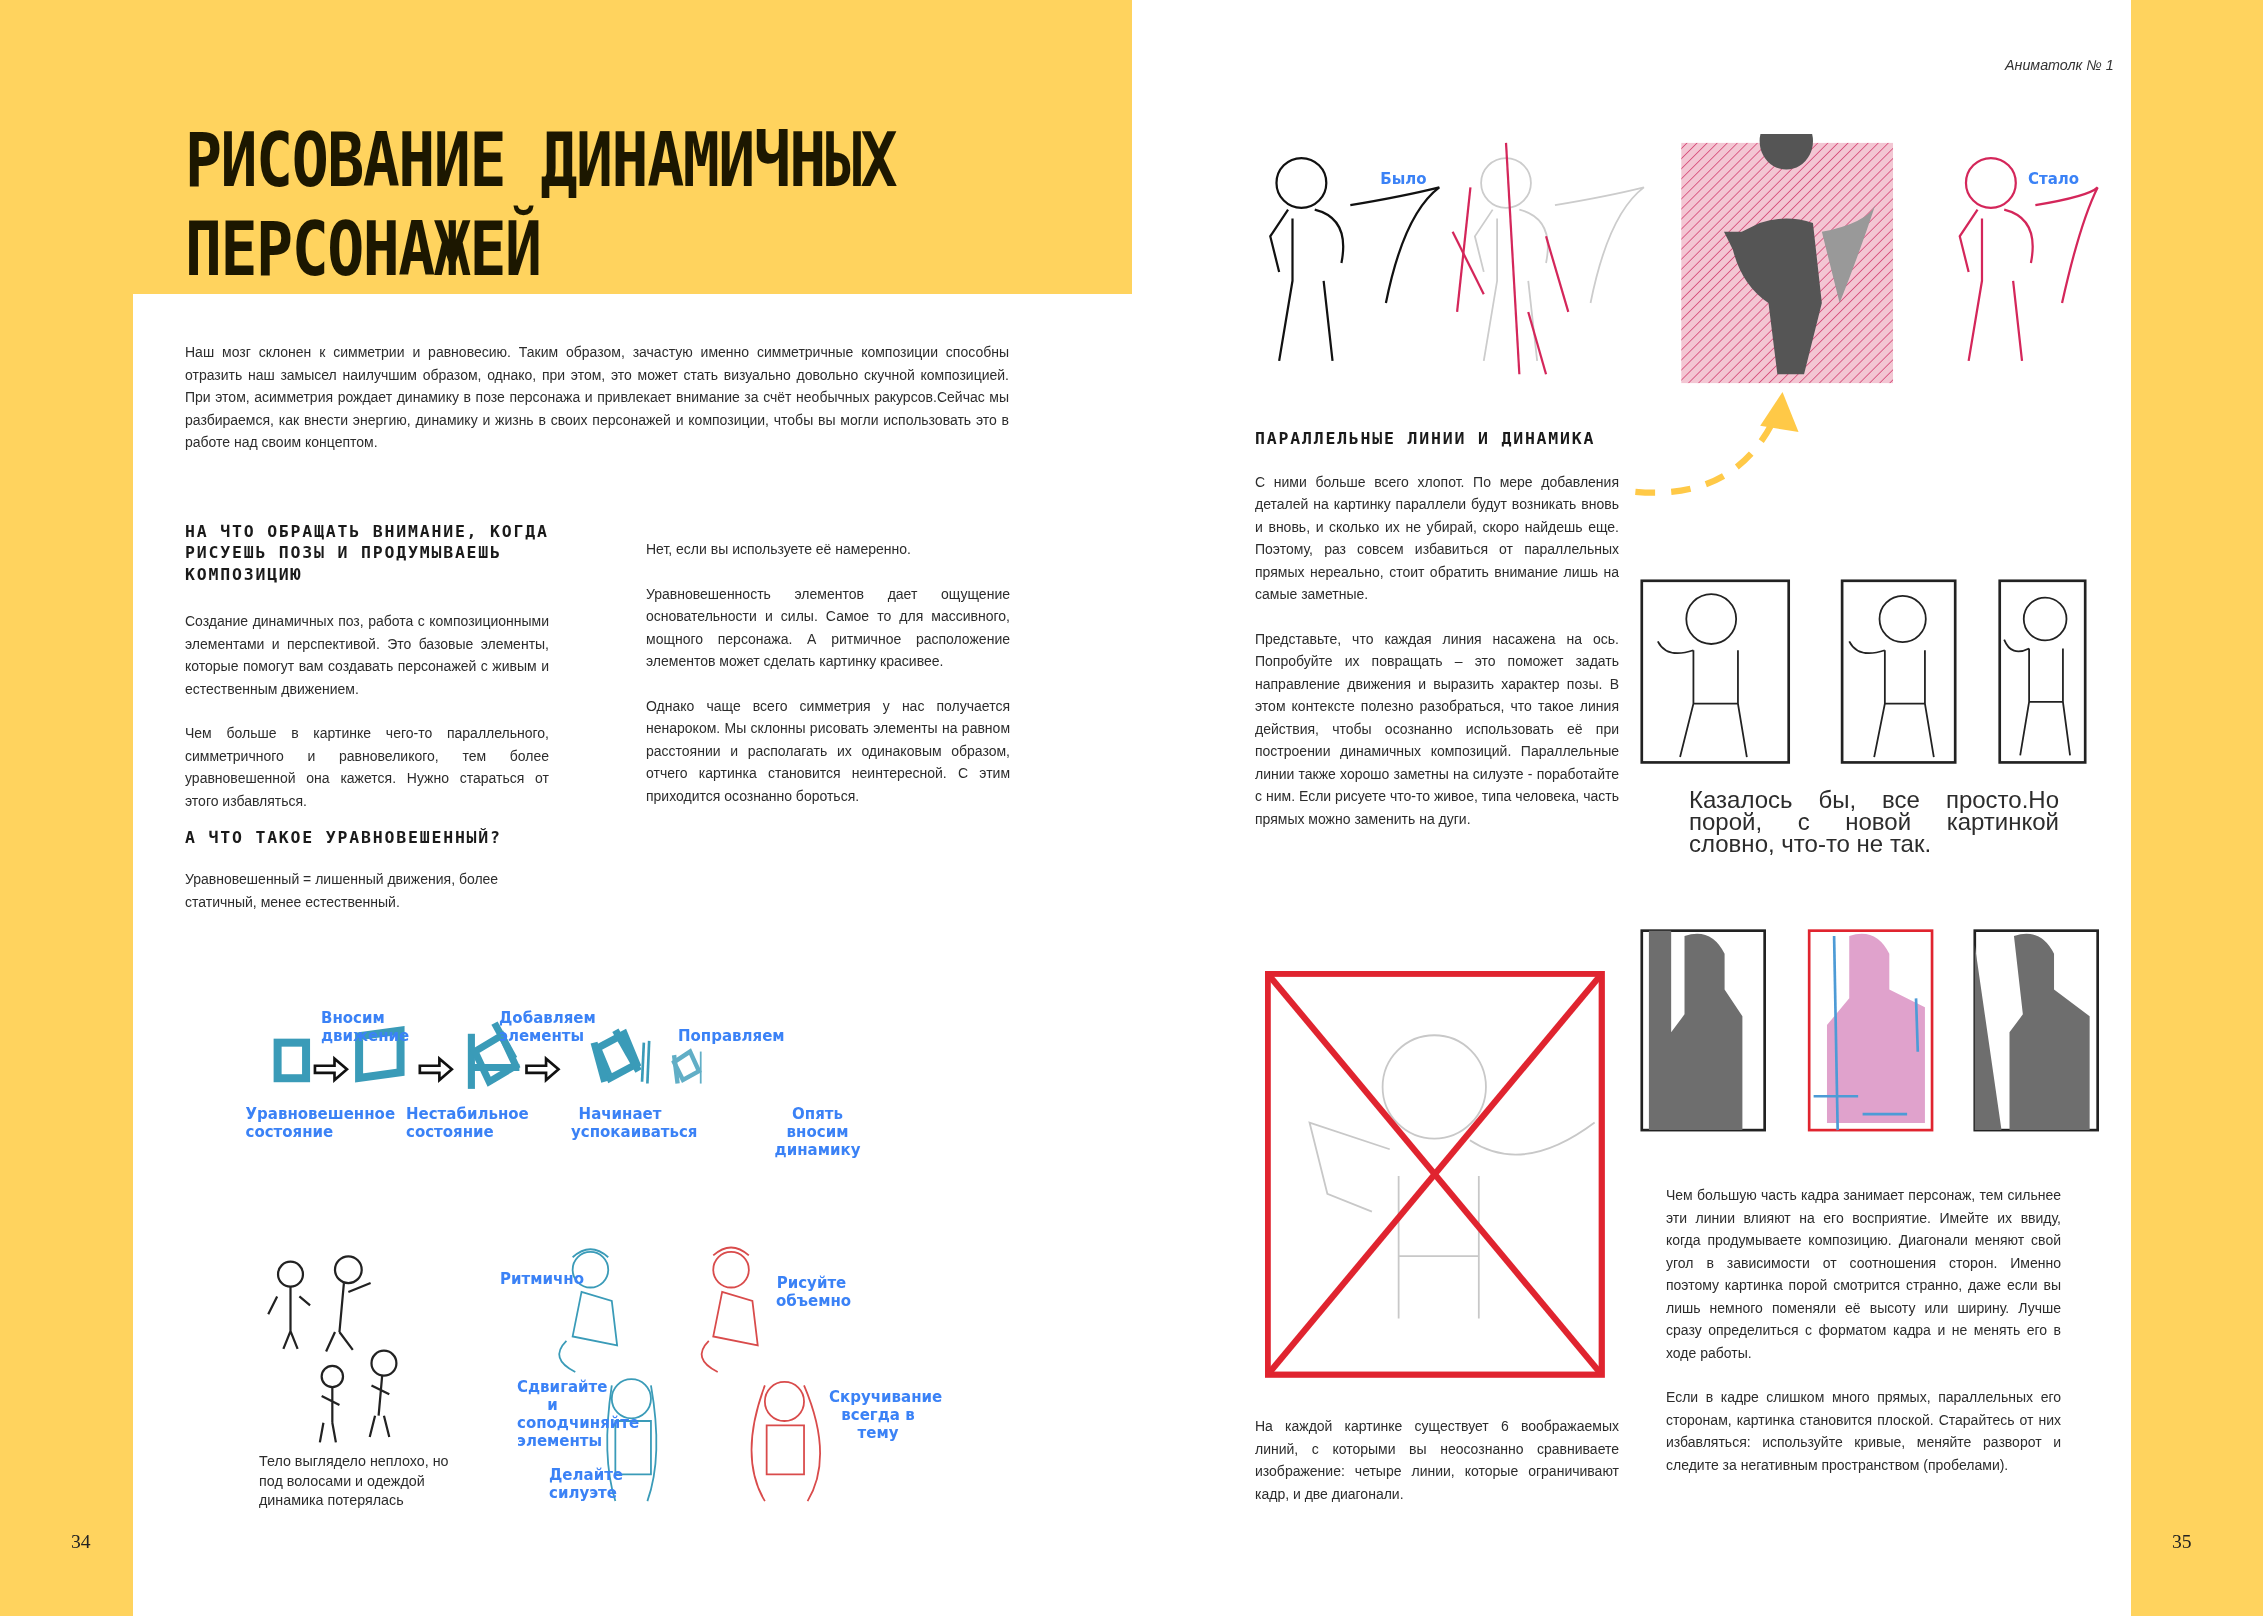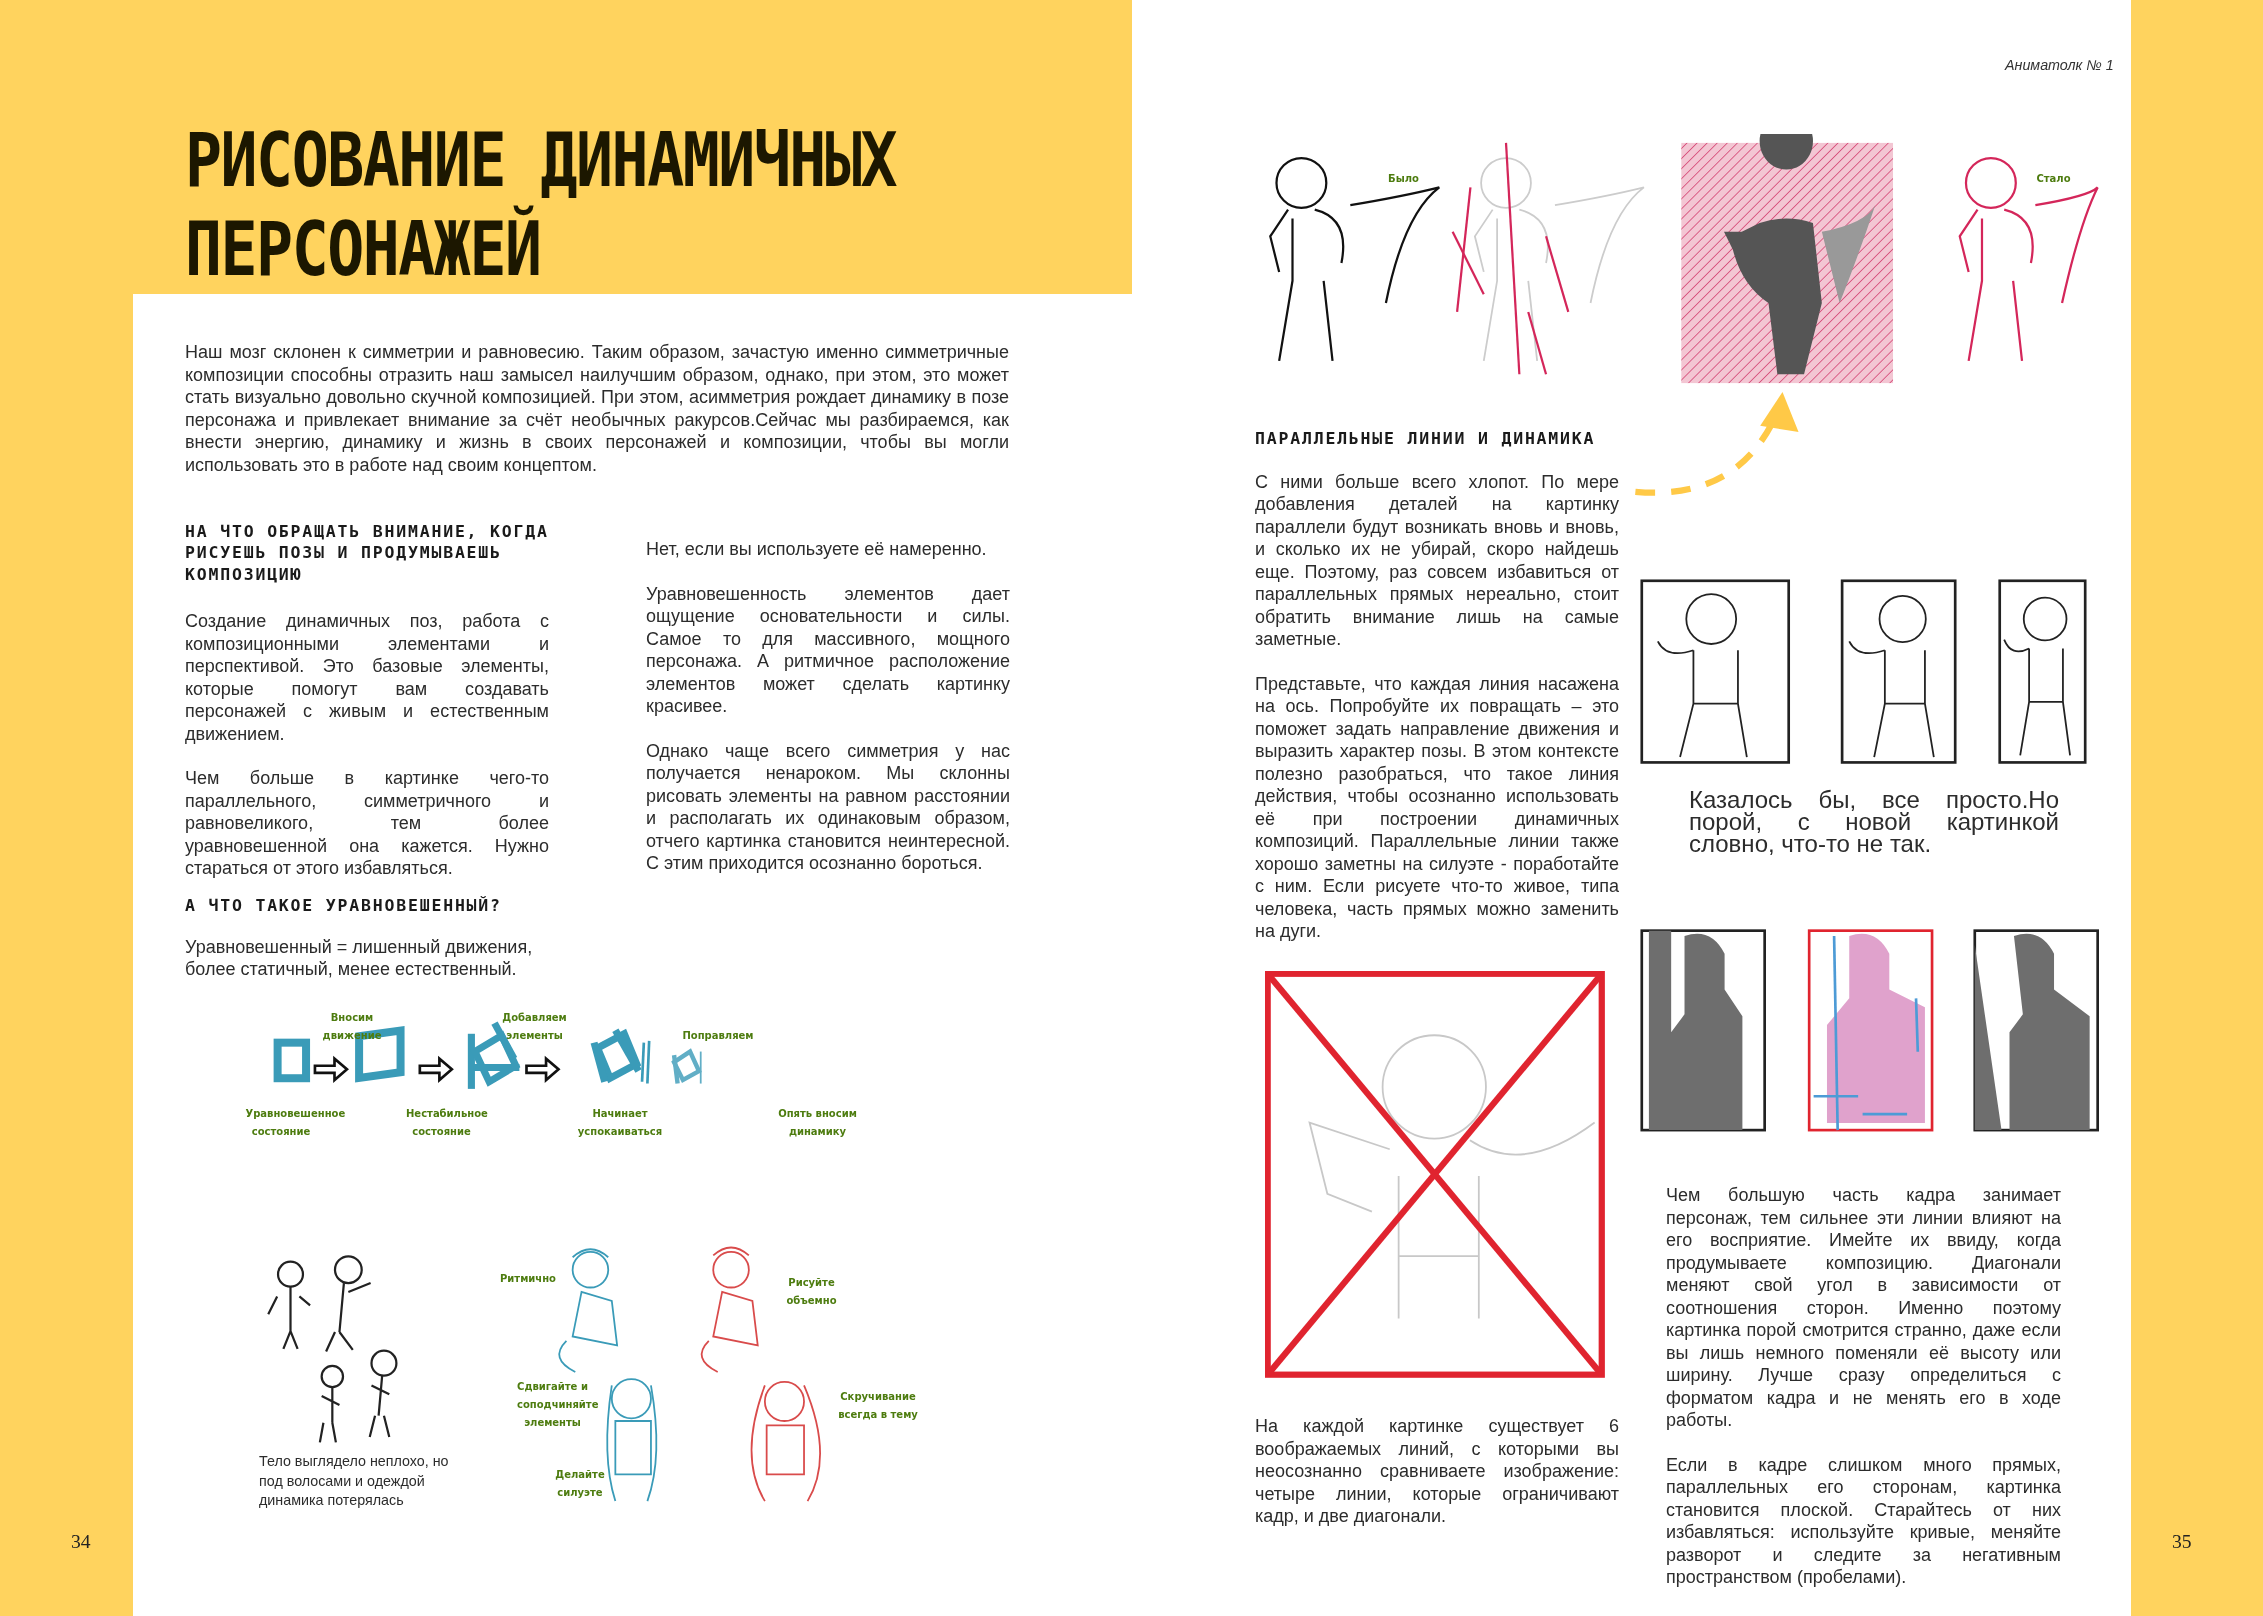--- a/index.html
+++ b/index.html
@@ -6,25 +6,25 @@
   body{width:2263px;height:1616px;position:relative;background:#ffffff;overflow:hidden;
        font-family:"Liberation Sans",sans-serif;color:#2b2b2b;}
   .abs{position:absolute;}
   .yellow{background:#ffd35e;}
   
   #left-bar{left:0;top:0;width:133px;height:1616px;}
   #title-block{left:0;top:0;width:1132px;height:294px;}
   #right-bar{left:2131px;top:0;width:133px;height:1616px;}
   .title{left:185px;top:116px;width:891px;font-family:"DejaVu Sans Mono",monospace;font-weight:bold;
          font-size:75px;line-height:89px;color:#1c1700;letter-spacing:-1.8px;transform:scaleX(0.82);transform-origin:left top;}
-  .body{font-size:18px;line-height:22.5px;color:#2c2c2c;text-align:justify;}
+  .body{font-size:14px;line-height:22.5px;color:#2c2c2c;text-align:justify;}
   .head{font-family:"DejaVu Sans Mono",monospace;font-weight:bold;font-size:16.5px;line-height:21.4px;
         color:#1a1a1a;letter-spacing:1.8px;text-transform:uppercase;}
   .para{margin:17px 0 22px 0;}
-  .hand{font-family:"DejaVu Sans",sans-serif;font-weight:bold;font-size:10px;line-height:18px;color:#4d7c0f;text-align:center;}
+  .hand{font-family:"DejaVu Sans",sans-serif;font-weight:bold;font-size:15px;line-height:18px;color:#3b82f6;text-align:center;}
   .caption{font-size:15px;line-height:20.5px;color:#2c2c2c;}
   .pagenum{font-family:"Liberation Serif",serif;font-size:19.6px;color:#222;}
   .running{font-family:"Liberation Sans",sans-serif;font-style:italic;font-size:14.3px;color:#333;}
   svg{display:block;}
 </style>
 </head>
 <body>
 
 <div class="abs yellow" id="left-bar"></div>
 <div class="abs yellow" id="title-block"></div>

